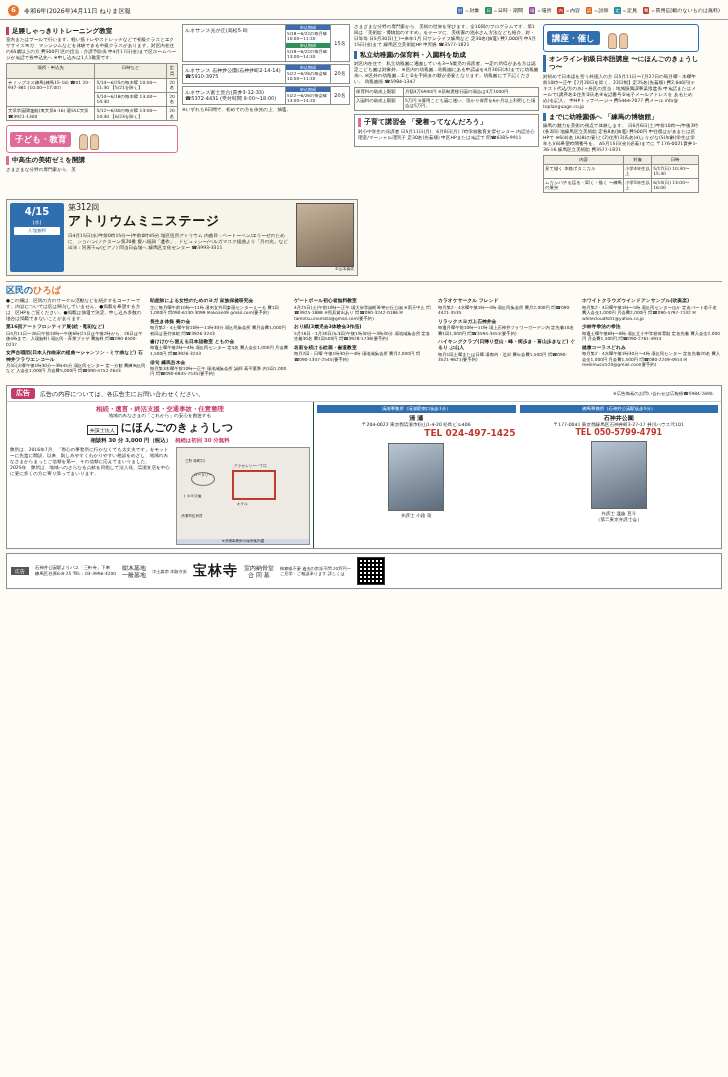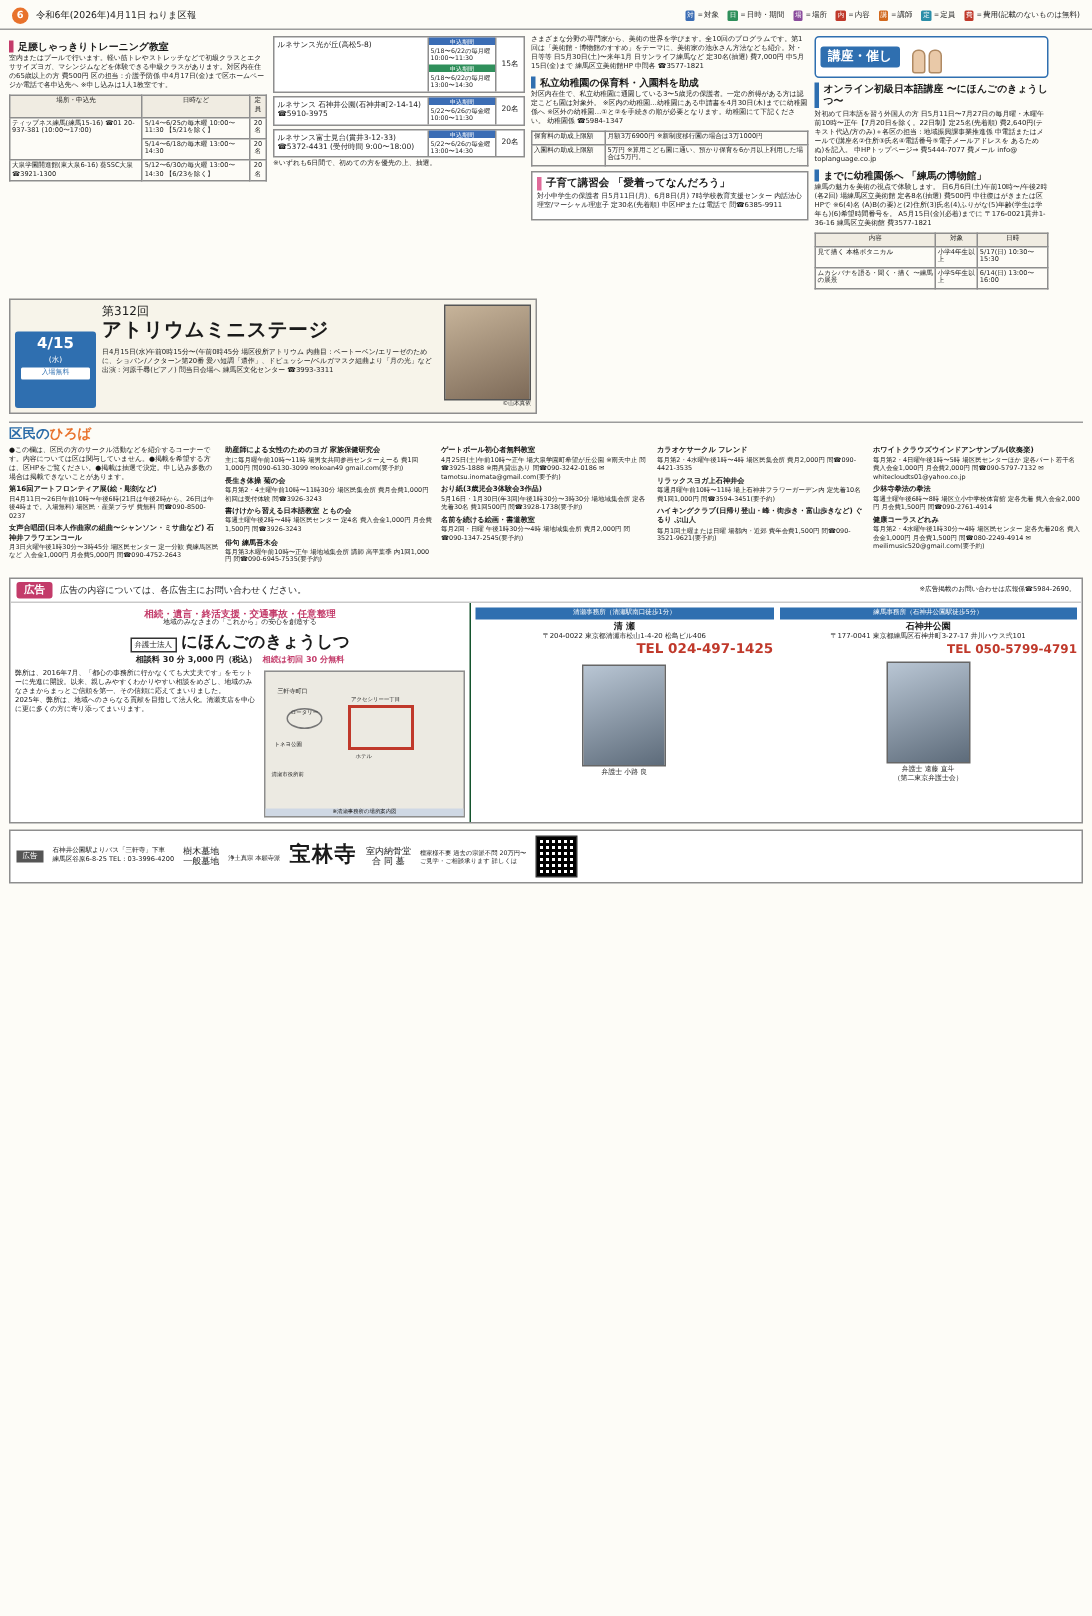--- a/index.html
+++ b/index.html
@@ -55,21 +55,21 @@
   .courserow{display:flex;border:1px solid #8e8e8e;margin-bottom:2px;background:#fff;}
   .courserow .nm{flex:1;padding:2px;font-size:5px;}
   .courserow .dt{width:44px;border-left:1px solid #8e8e8e;font-size:4.2px;}
   .courserow .dt .hd{background:#3b6db5;color:#fff;text-align:center;font-size:4px;}
   .courserow .dt .hd.g{background:#2f8f5b;}
   .courserow .dt .bd{padding:1px;}
   .courserow .cap{width:18px;border-left:1px solid #8e8e8e;display:flex;align-items:center;justify-content:center;font-size:5px;}
 
   
   .atrium{position:relative;border:1px solid #8e8e8e;background:#f7f4ea;padding:3px;margin-top:4px;display:flex;gap:4px;}
-  .atdate{background:#2f6fb0;color:#fff;padding:3px 4px;text-align:center;width:46px;border-radius:2px;margin-top:18px;}
+  .atdate{background:#2f6fb0;color:#fff;padding:3px 4px;text-align:center;width:46px;border-radius:2px;}
   .atdate .d{font-size:10px;font-weight:bold;}
   .atdate .free{font-size:4.6px;background:#fff;color:#2f6fb0;margin-top:2px;padding:1px;border-radius:1px;}
   .attitle{flex:1;}
   .attitle .t1{font-size:8px;font-weight:normal;}
   .attitle .t2{font-size:13px;font-weight:bold;letter-spacing:0.5px;}
   .atphoto{width:56px;height:62px;background:linear-gradient(160deg,#c7b49a,#7d6a58);border:1px solid #555;}
 
   
   .koen{border:1px solid #8e8e8e;background:#fff;padding:3px;margin-top:3px;}
   .koen .h{font-weight:bold;font-size:7px;border-left:3px solid #e06a9a;padding-left:3px;}
@@ -89,21 +89,21 @@
   .adhead{display:flex;align-items:center;gap:5px;padding:2px 4px;border-bottom:1px solid #c9c9c9;}
   .adhead .lbl{background:#c33b6a;color:#fff;font-weight:bold;font-size:7px;padding:1px 5px;border-radius:2px;}
   .adhead .txt{font-size:6px;}
   .adhead .right{margin-left:auto;font-size:4.4px;}
   .adbody{display:flex;}
   .adleft{width:300px;padding:3px;border-right:1px solid #14532d;}
   .adright{flex:1;padding:3px;display:flex;gap:4px;}
   .lawname{font-size:11px;font-weight:bold;text-align:center;color:#1a1a1a;}
   .lawsub{font-size:5.4px;color:#c33b6a;text-align:center;font-weight:bold;}
   .tel{font-size:9px;font-weight:bold;color:#c0392b;text-align:right;}
-  .telsm{font-size:8px;font-weight:bold;color:#c0392b;text-align:right;}
+  .telsm{font-size:8px;font-weight:bold;color:#c0392b;text-align:center;}
   .map{width:132px;height:96px;background:#eceae2;border:1px solid #8e8e8e;position:relative;}
   .portrait{width:54px;height:66px;background:linear-gradient(160deg,#b9c6d4,#5d6b7a);border:1px solid #666;}
   .stationbar{background:#2f6fb0;color:#fff;font-size:4.4px;text-align:center;padding:1px;}
   .bottomad{margin:4px 6px 6px 6px;border:1px solid #8e8e8e;background:#fff;display:flex;align-items:center;gap:6px;padding:3px 4px;}
   .bottomad .tag{background:#555;color:#fff;font-size:5px;padding:1px 4px;}
   .temple{font-size:14px;font-weight:bold;letter-spacing:1px;}
   .qr{width:26px;height:26px;background:repeating-linear-gradient(0deg,#000 0 2px,#fff 2px 4px),repeating-linear-gradient(90deg,#000 0 2px,#fff 2px 4px);background-blend-mode:multiply;border:1px solid #333;}
   .illo{width:30px;height:22px;display:flex;align-items:flex-end;justify-content:center;gap:2px;}
   .illo i{display:block;width:7px;height:14px;background:#e9c9a8;border:1px solid #b08a63;border-radius:4px 4px 2px 2px;}
 </style>
@@ -170,20 +170,31 @@
           <td class="center">20名</td>
         </tr>
         <tr>
           <td>大泉学園開進館(東大泉6-16) 葵SSC大泉 ☎3921-1300</td>
           <td>5/12〜6/30の毎火曜 13:00〜14:30 【6/23を除く】</td>
           <td class="center">20名</td>
         </tr>
       </tbody>
         </table>
 
+      <div style="margin-top:4px">
+        <div class="sechead pink">
+          <div class="title">子ども・教育</div>
+          <div class="illo">
+              <i></i>
+              <i></i>
+            </div>
+        </div>
+        <div class="subhead pink">中高生の美術ゼミを開講</div>
+        <p class="tiny">さまざまな分野の専門家から、美</p>
+      </div>
     </div>
 
     <div class="colB">
       <div class="courserow">
         <div class="nm">ルネサンス光が丘(高松5-8)</div>
         <div class="dt">
           <div class="hd">申込期間</div>
           <div class="bd">5/18〜6/22の毎月曜 10:00〜11:30</div>
           <div class="hd g">申込期間</div>
           <div class="bd">5/18〜6/22の毎月曜 13:00〜14:30</div>

